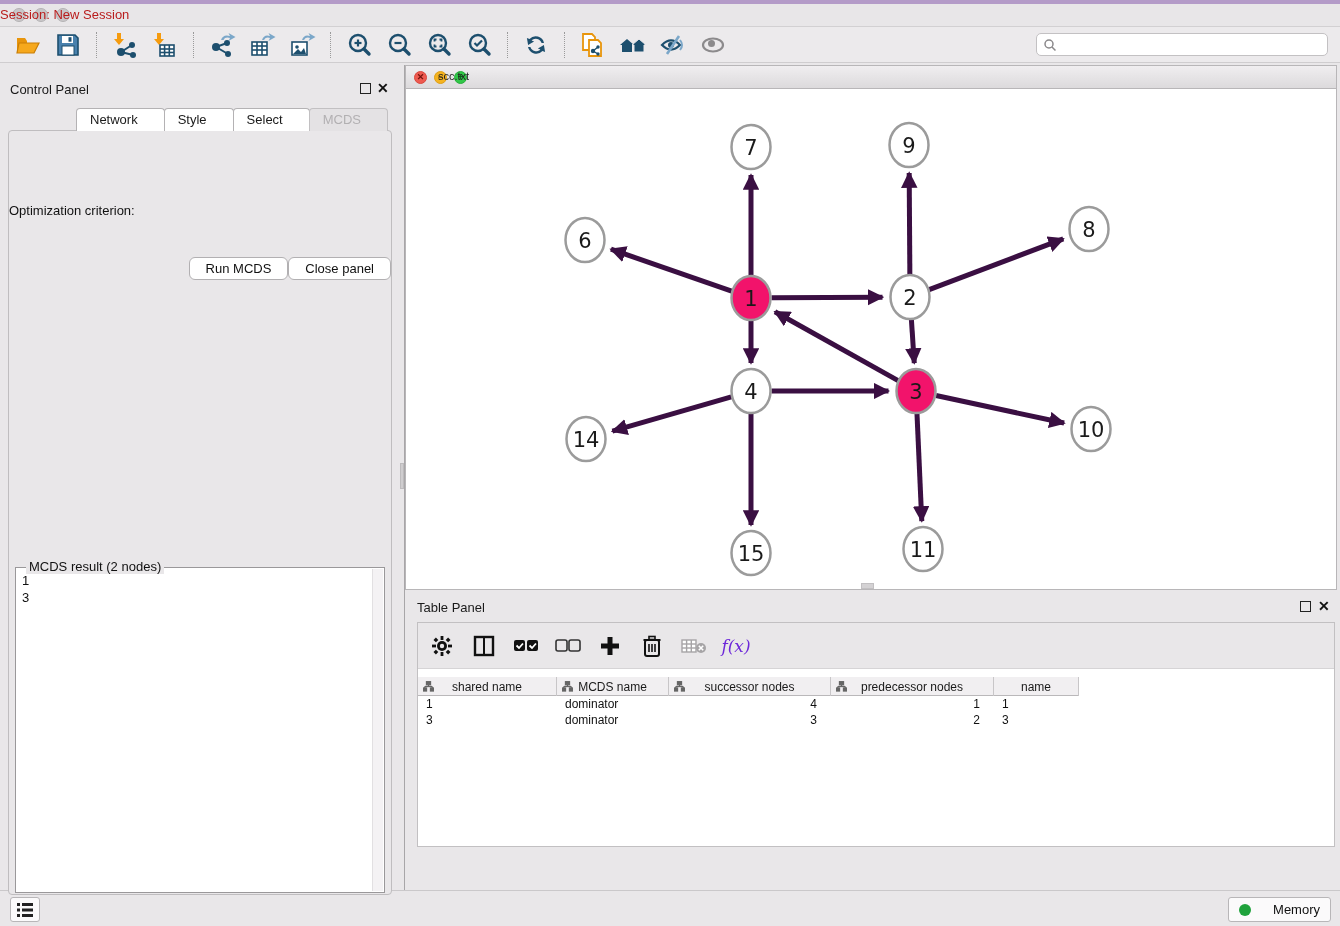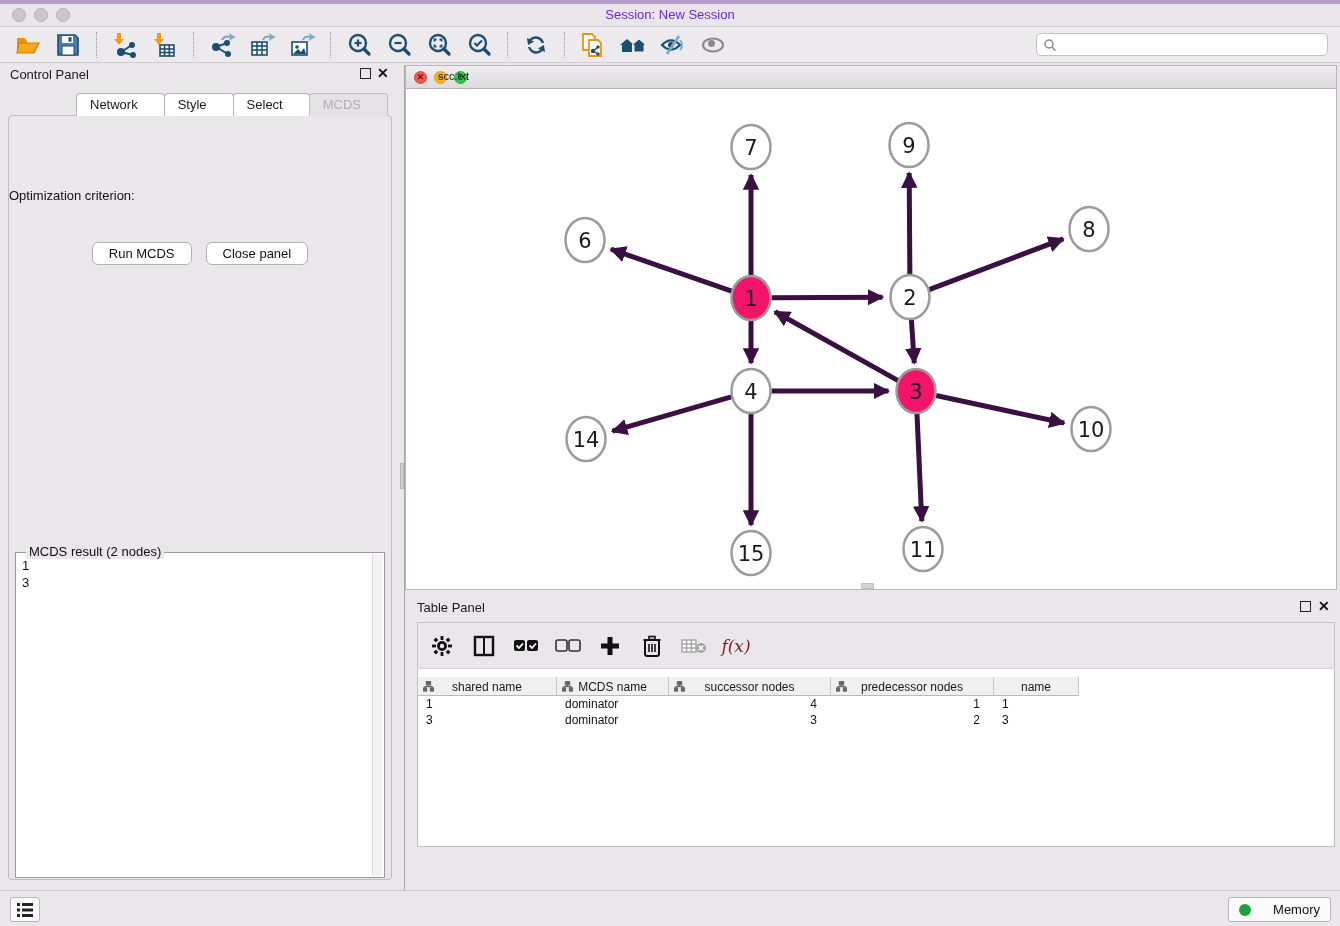--- a/index.html
+++ b/index.html
@@ -5,43 +5,43 @@
   * { margin:0; padding:0; box-sizing:border-box; }
   html,body { width:1340px; height:926px; }
   body { font-family:"Liberation Sans", sans-serif; background:#e9e7e9; overflow:hidden; position:relative; }
   #root { position:absolute; inset:0; width:1340px; height:926px; background:#e9e7e9; }
 
   
   .top-strip { position:absolute; left:0; top:0; width:1340px; height:4px; background:#b49bc8; }
   .titlebar { position:absolute; left:0; top:4px; width:1340px; height:23px; background:#e8e6e8; border-bottom:1px solid #d2d0d2; }
   .tl-group { position:absolute; left:12px; top:4px; display:flex; gap:8px; }
   .tl { width:14px; height:14px; border-radius:50%; background:#c9c7c9; border:1px solid #b5b3b5; }
-  .win-title { position:absolute; left:0; right:0; top:3px; text-align:center; font-size:13px; color:#6d28d9; }
+  .win-title { position:absolute; left:0; right:0; top:3px; text-align:left; font-size:13px; color:#b91c1c; }
 
   .toolbar { position:absolute; left:0; top:27px; width:1340px; height:36px; background:#eceaec; border-bottom:1px solid #cfcdcf; display:flex; align-items:center; padding:0 8px; }
   .tb-btn { width:40px; height:32px; display:flex; align-items:center; justify-content:center; flex:0 0 auto; }
   .tb-sep { width:1px; height:26px; border-left:1px dotted #9a9a9a; margin:0 8px; flex:0 0 auto; }
   .tb-spacer { flex:1 1 auto; }
   .searchbox { width:292px; height:23px; background:#fff; border:1px solid #c3c1c3; border-radius:5px; display:flex; align-items:center; padding:0 6px; margin-right:4px; }
   .searchbox input { border:none; outline:none; flex:1; font-size:12px; font-family:"Liberation Sans",sans-serif; background:transparent; }
 
   
-  .control-panel { position:absolute; left:0; top:62px; width:400px; height:825px; }
+  .control-panel { position:absolute; left:0; top:77px; width:400px; height:825px; }
   .panel-header { position:absolute; left:0; top:5px; width:100%; height:18px; }
   .panel-title { position:absolute; left:10px; top:0; font-size:13px; color:#1a1a1a; }
   .panel-float { position:absolute; top:1px; width:11px; height:11px; border:1.5px solid #222; }
   .panel-close { position:absolute; top:-2px; font-size:14px; font-weight:bold; color:#111; line-height:16px; }
   .cp-tabs { position:absolute; left:77px; top:31px; display:flex; }
   .cp-tab { height:23px; padding:3px 26px 0 13px; font-size:13px; background:#fff; border:1px solid #b4b2b4; border-bottom:none; border-radius:4px 4px 0 0; margin-left:-1px; color:#1a1a1a; position:relative; z-index:2; }
   .cp-tab.disabled-active { background:#e4e2e4; color:#b2b0b2; border-color:#c2c0c2; }
   .cp-body { position:absolute; left:8px; top:53px; width:384px; height:765px; border:1px solid #bfbdbf; border-radius:4px; background:#e9e7e9; z-index:1; }
   .opt-label { position:absolute; left:0; width:100%; top:72px; font-size:13px; color:#111; }
   .criterion { position:absolute; left:37px; top:92px; width:310px; height:24px; background:#fff; border:1px solid #b2b0b2; border-radius:6px; display:flex; align-items:center; padding:0 10px; font-size:13px; color:#111; }
   .criterion .stepper { margin-left:auto; display:flex; flex-direction:column; align-items:center; gap:1px; }
-  .cp-buttons { position:absolute; left:0; top:126px; width:100%; display:flex; justify-content:center; gap:14px; }
+  .cp-buttons { position:absolute; left:0; top:126px; width:100%; display:flex; justify-content:flex-end; }
   .btn { height:23px; background:#fff; border:1px solid #b2b0b2; border-radius:6px; font-size:13px; color:#111; padding:0 16px; display:flex; align-items:center; font-family:"Liberation Sans",sans-serif; }
   .result-box { position:absolute; left:6px; top:436px; width:370px; height:326px; border:1px solid #9a989a; background:#fff; }
   .result-legend { position:absolute; left:10px; top:-9px; background:#e9e7e9; padding:0 3px; font-size:13px; color:#111; }
   .result-lines { position:absolute; left:6px; top:4px; font-size:13px; color:#111; line-height:17px; }
   .result-scroll { position:absolute; right:1px; top:1px; bottom:1px; width:11px; background:#f4f2f4; border-left:1px solid #e2e0e2; }
 
   
   .v-splitter { position:absolute; left:400px; top:65px; width:5px; height:825px; background:#e9e7e9; }
   .v-splitter .line { position:absolute; right:0; top:0; width:1px; height:100%; background:#a8a6a8; }
   .v-splitter .handle { position:absolute; left:0; top:398px; width:4px; height:26px; background:#cfcdcf; border:1px solid #bdbbbd; }
@@ -56,21 +56,21 @@
   .light.yellow { background:#f5b31f; border:1px solid #dd9f16; color:#7a5206; }
   .light.green { background:#31c748; border:1px solid #27ad3b; color:#0b5c18; }
   .net-canvas { position:absolute; left:0; top:23px; width:930px; height:500px; background:#fff; overflow:hidden; }
   .h-splitter-handle { position:absolute; left:455px; bottom:0px; width:13px; height:6px; background:#d4d2d4; border:1px solid #c2c0c2; }
 
   
   .table-panel { position:absolute; left:405px; top:595px; width:935px; height:295px; }
   .tp-box { position:absolute; left:12px; top:27px; width:918px; height:225px; border:1px solid #c2c0c2; background:#fff; }
   .tp-toolbar { position:absolute; left:0; top:0; width:100%; height:46px; background:#e9e7e9; border-bottom:1px solid #d6d4d6; display:flex; align-items:center; padding-left:10px; gap:14px; }
   .tp-tool { width:28px; height:28px; display:flex; align-items:center; justify-content:center; }
-  .fx { font-family:"DejaVu Serif", serif; font-style:italic; font-size:17px; color:#7f1d1d; }
+  .fx { font-family:"DejaVu Serif", serif; font-style:italic; font-size:17px; color:#6d28d9; }
   .tbl-header { position:absolute; left:0; top:54px; height:19px; display:flex; background:#f1eff1; border-bottom:1px solid #bab8ba; }
   .th { display:flex; align-items:center; justify-content:center; gap:5px; font-size:12px; color:#1a1a1a; border-right:1px solid #c8c6c8; position:relative; height:19px; }
   .th .tree { position:absolute; left:5px; top:4px; }
   .tbl-rows { position:absolute; left:0; top:73px; width:100%; }
   .tr { display:flex; height:16px; }
   .td { font-size:12px; color:#111; line-height:16px; padding:0 8px; white-space:nowrap; overflow:hidden; }
   .td.right { text-align:right; padding-right:14px; }
   .bottom-tabs { position:absolute; left:0; top:269px; width:100%; display:flex; justify-content:center; }
   .bt-tab { height:22px; font-size:13px; font-weight:bold; padding:3px 14px 0 14px; background:#fff; border:1px solid #b8b6b8; margin-left:-1px; color:#1a1a1a; }
   .bt-tab:first-child { border-radius:5px 0 0 5px; }

